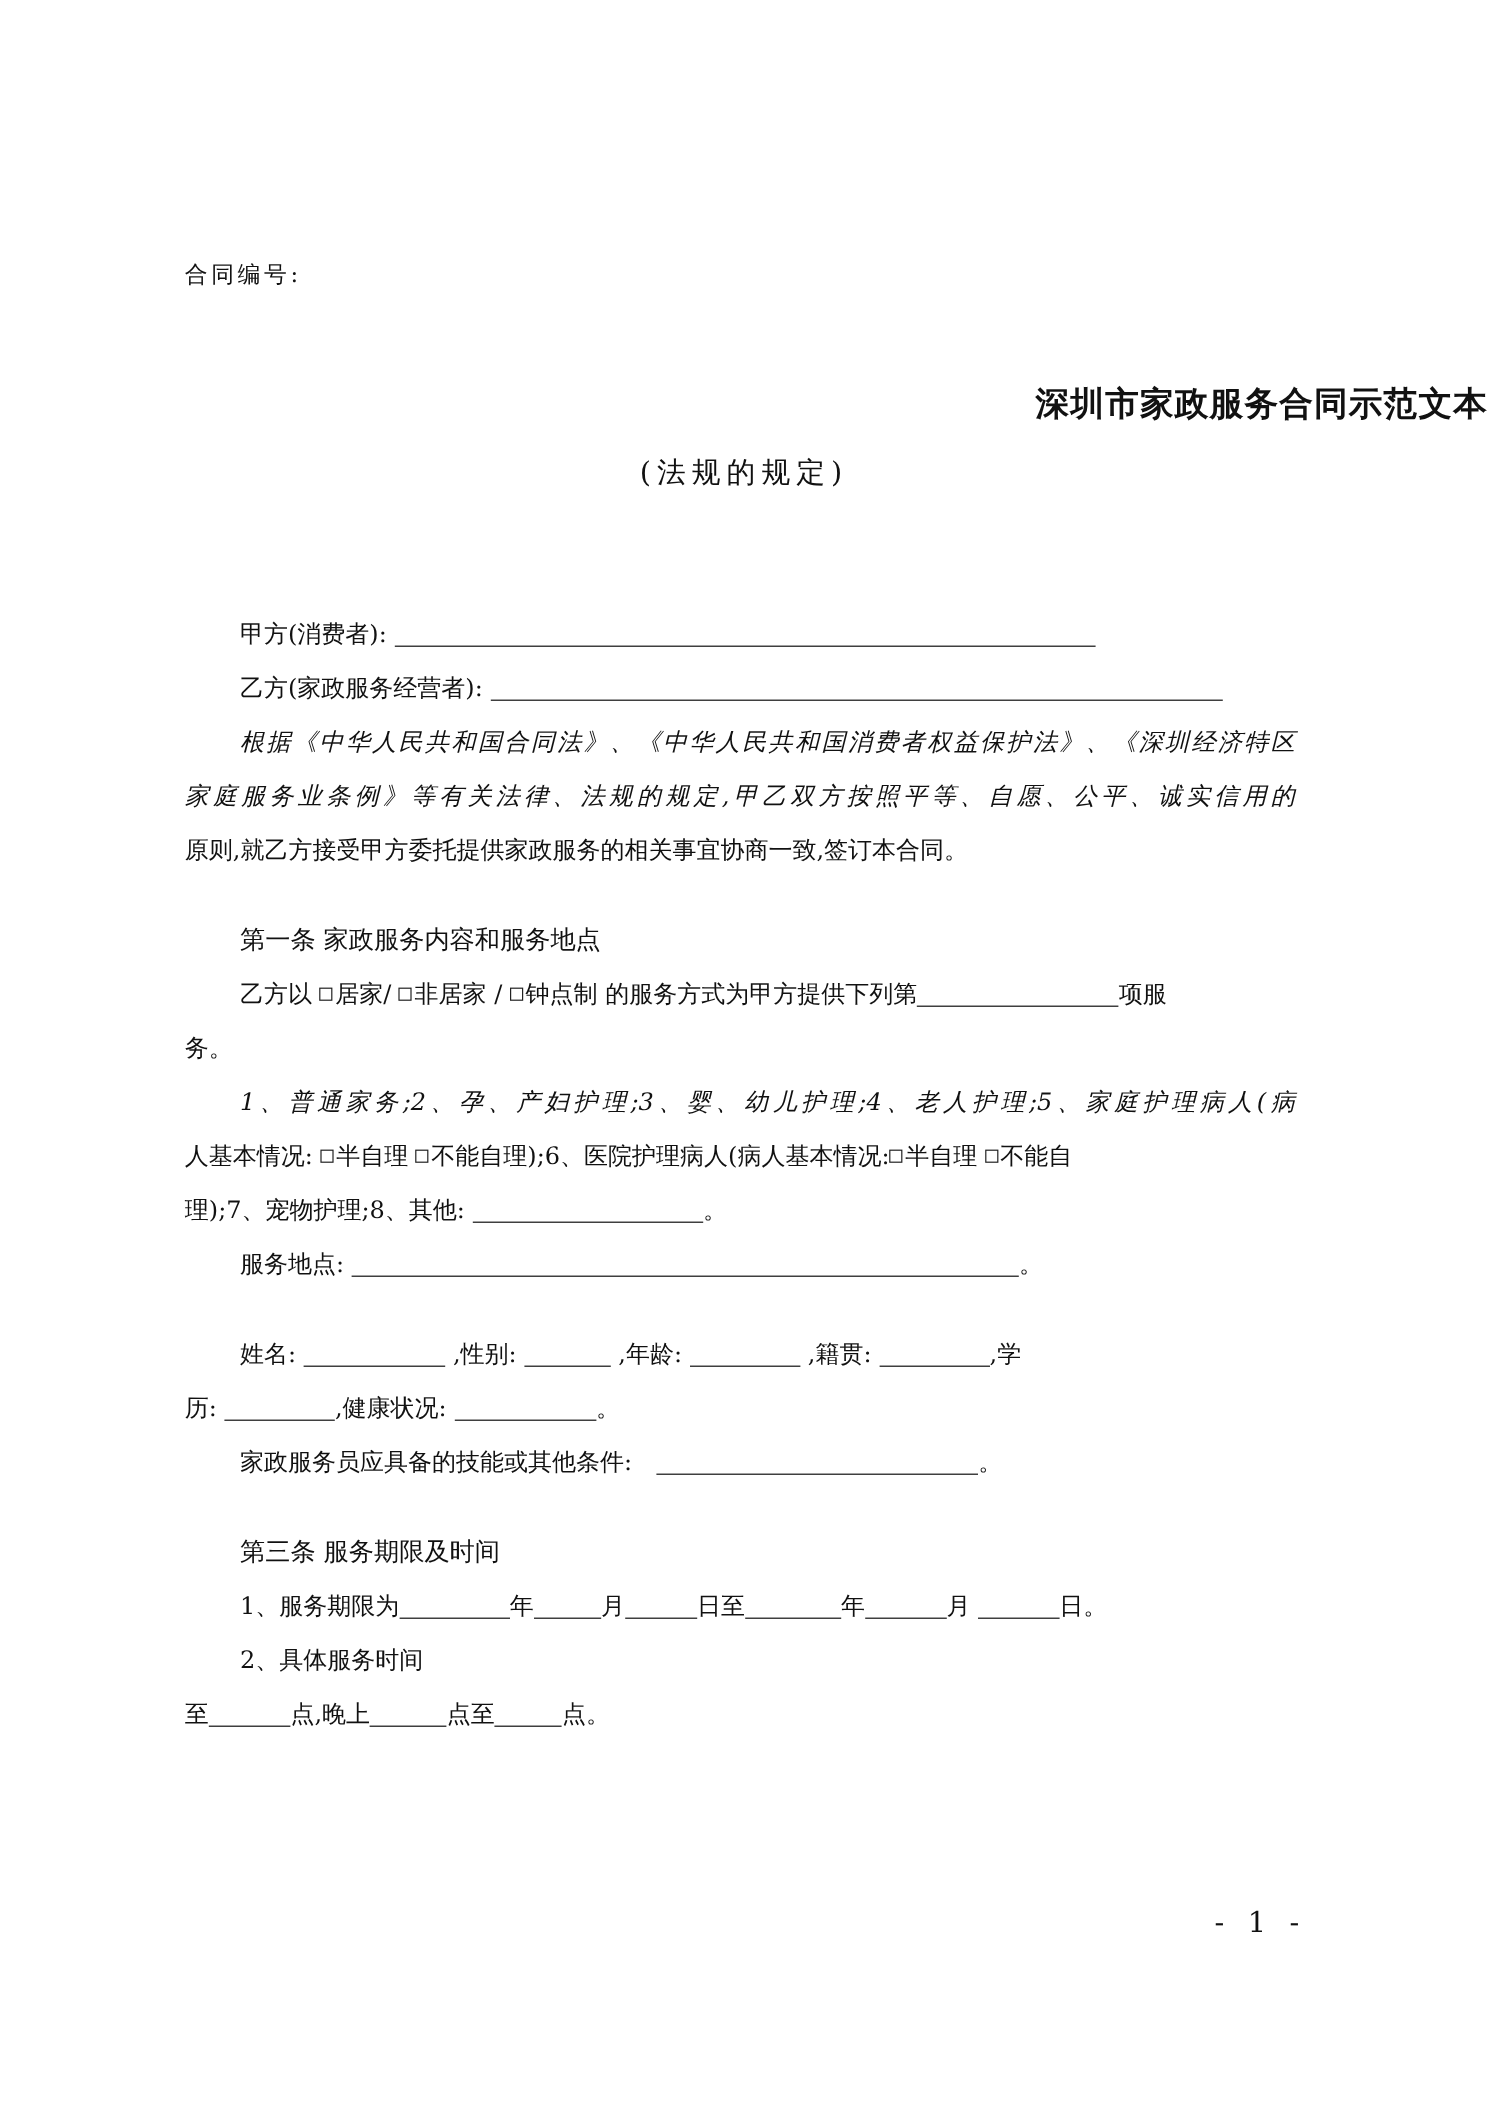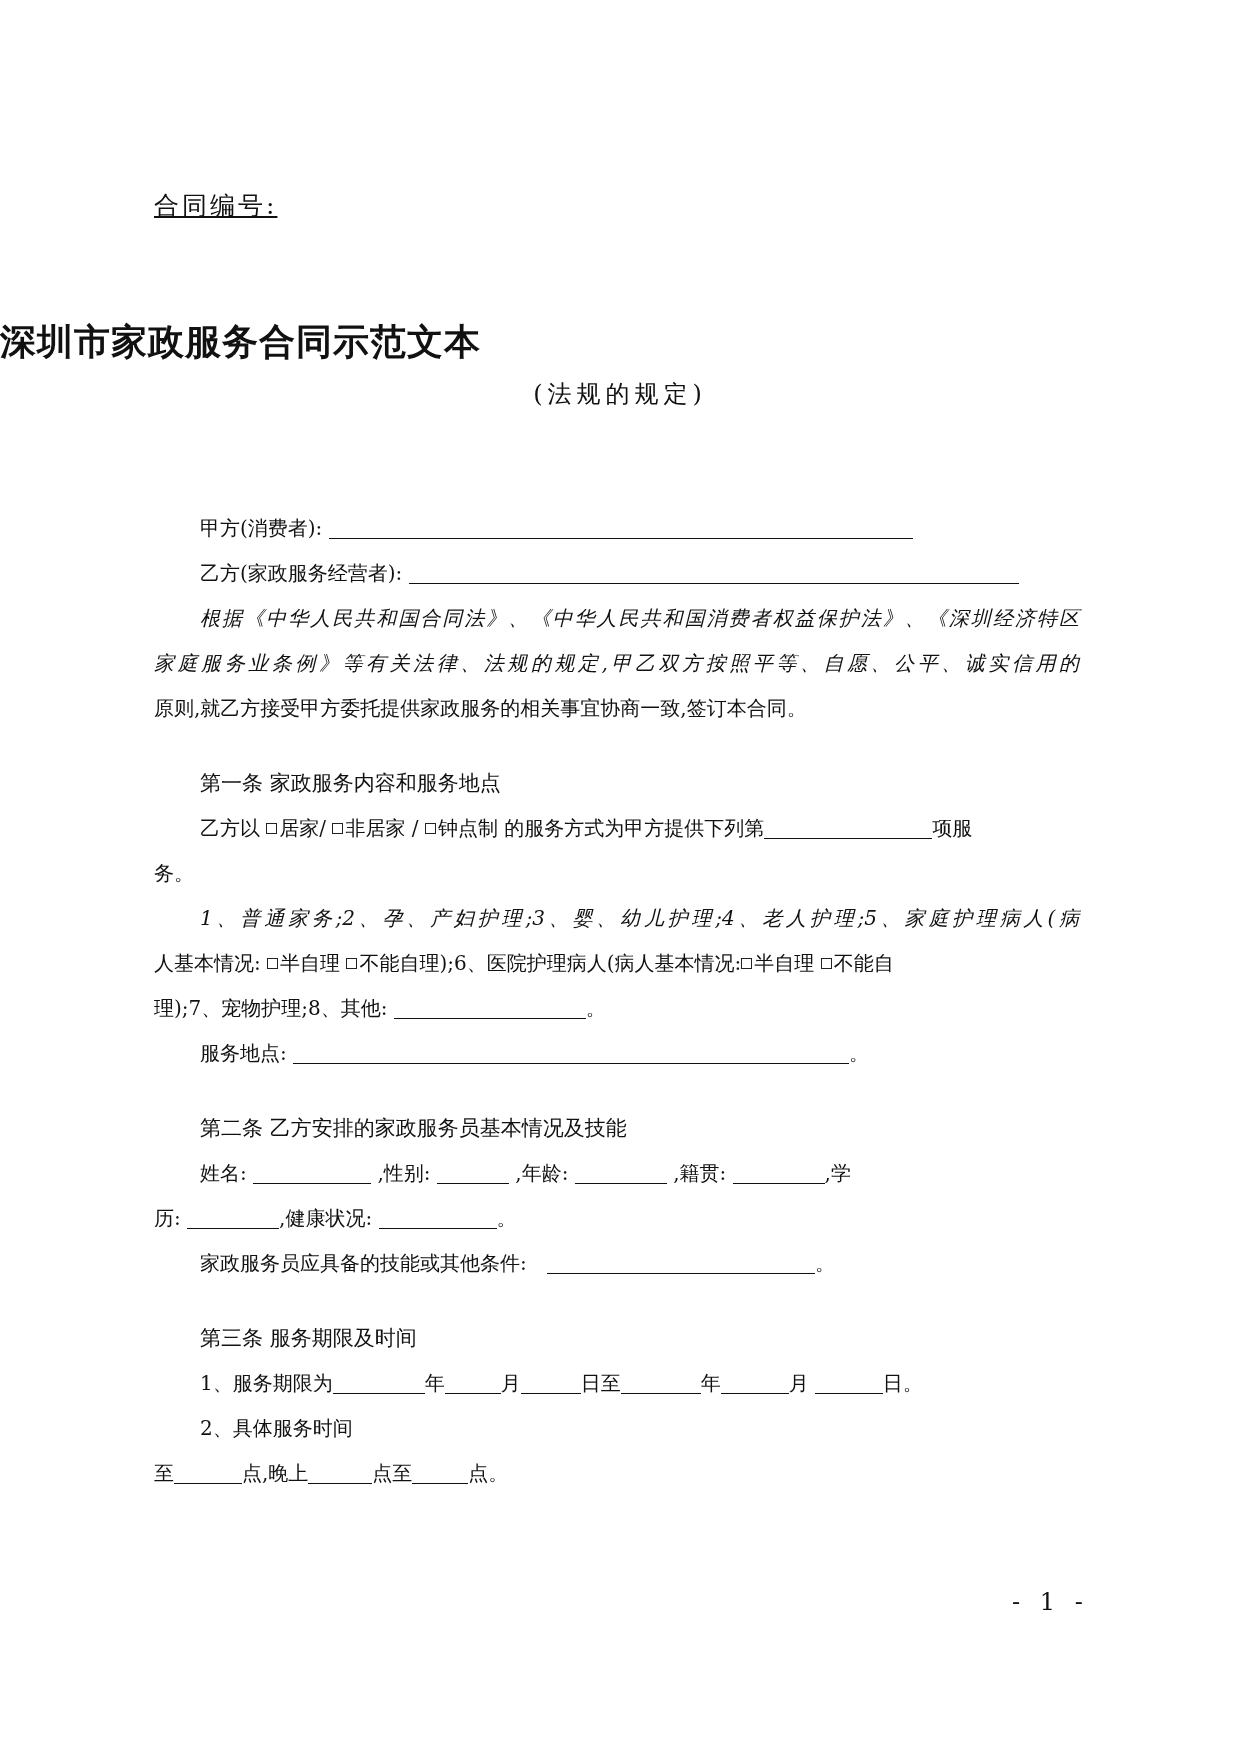--- a/index.html
+++ b/index.html
@@ -1,22 +1,22 @@
 <!DOCTYPE html>
 <html><head>
 <meta charset="utf-8">
 <style>
   html, body { margin: 0; padding: 0; background: #ffffff; }
   body { width: 1240px; height: 1754px; position: relative; overflow: hidden;
          font-family: "DejaVu Serif", "Liberation Serif", serif; color: #111; }
   .page { position: absolute; left: 0; top: 0; width: 1240px; height: 1754px; }
-  .contract-no { position: absolute; left: 154px; top: 189px; font-size: 25px; letter-spacing: 3px; text-decoration: underline; }
-  .title { position: absolute; left: 0; width: 1240px; top: 318px; text-align: left;
+  .contract-no { position: absolute; left: 154px; top: 216px; font-size: 19px; letter-spacing: 3px; }
+  .title { position: absolute; left: 0; width: 1240px; top: 318px; text-align: right;
            font-family: "DejaVu Sans", "Liberation Sans", sans-serif; font-weight: bold;
-           font-size: 36px; letter-spacing: 1px; }
+           font-size: 28px; letter-spacing: 1px; }
   .subtitle { position: absolute; left: 0; width: 1240px; top: 378px; text-align: center;
               font-size: 24px; letter-spacing: 5px; }
   .body { position: absolute; left: 154px; width: 925px; top: 506px; font-size: 20px; }
   .line { height: 45px; line-height: 45px; white-space: nowrap; }
   .indent { padding-left: 46px; }
   .justify { text-align: justify; text-align-last: justify; font-style: italic; }
   .heading { font-family: "DejaVu Sans", "Liberation Sans", sans-serif; font-weight: normal;
              font-size: 21px; padding-left: 46px; height: 45px; line-height: 45px; }
   .gap { height: 30px; }
   .blank { display: inline-block; border-bottom: 1.6px solid #111; height: 24px;
@@ -69,21 +69,20 @@
     <div class="line">
       <span>理);7、宠物护理;8、其他:</span>
       <span class="blank" style="width:192px"></span><span>。</span>
     </div>
     <div class="line indent">
       <span>服务地点:</span>
       <span class="blank" style="width:556px"></span><span>。</span>
     </div>
 
     <div class="gap"></div>
-    <div class="heading">第二条 乙方安排的家政服务员基本情况及技能</div>
 
     <div class="line indent">
       <span>姓名:</span>
       <span class="blank" style="width:118px"></span>
       <span>,性别:</span>
       <span class="blank" style="width:72px"></span>
       <span>,年龄:</span>
       <span class="blank" style="width:92px"></span>
       <span>,籍贯:</span>
       <span class="blank" style="width:92px"></span><span>,学</span>

